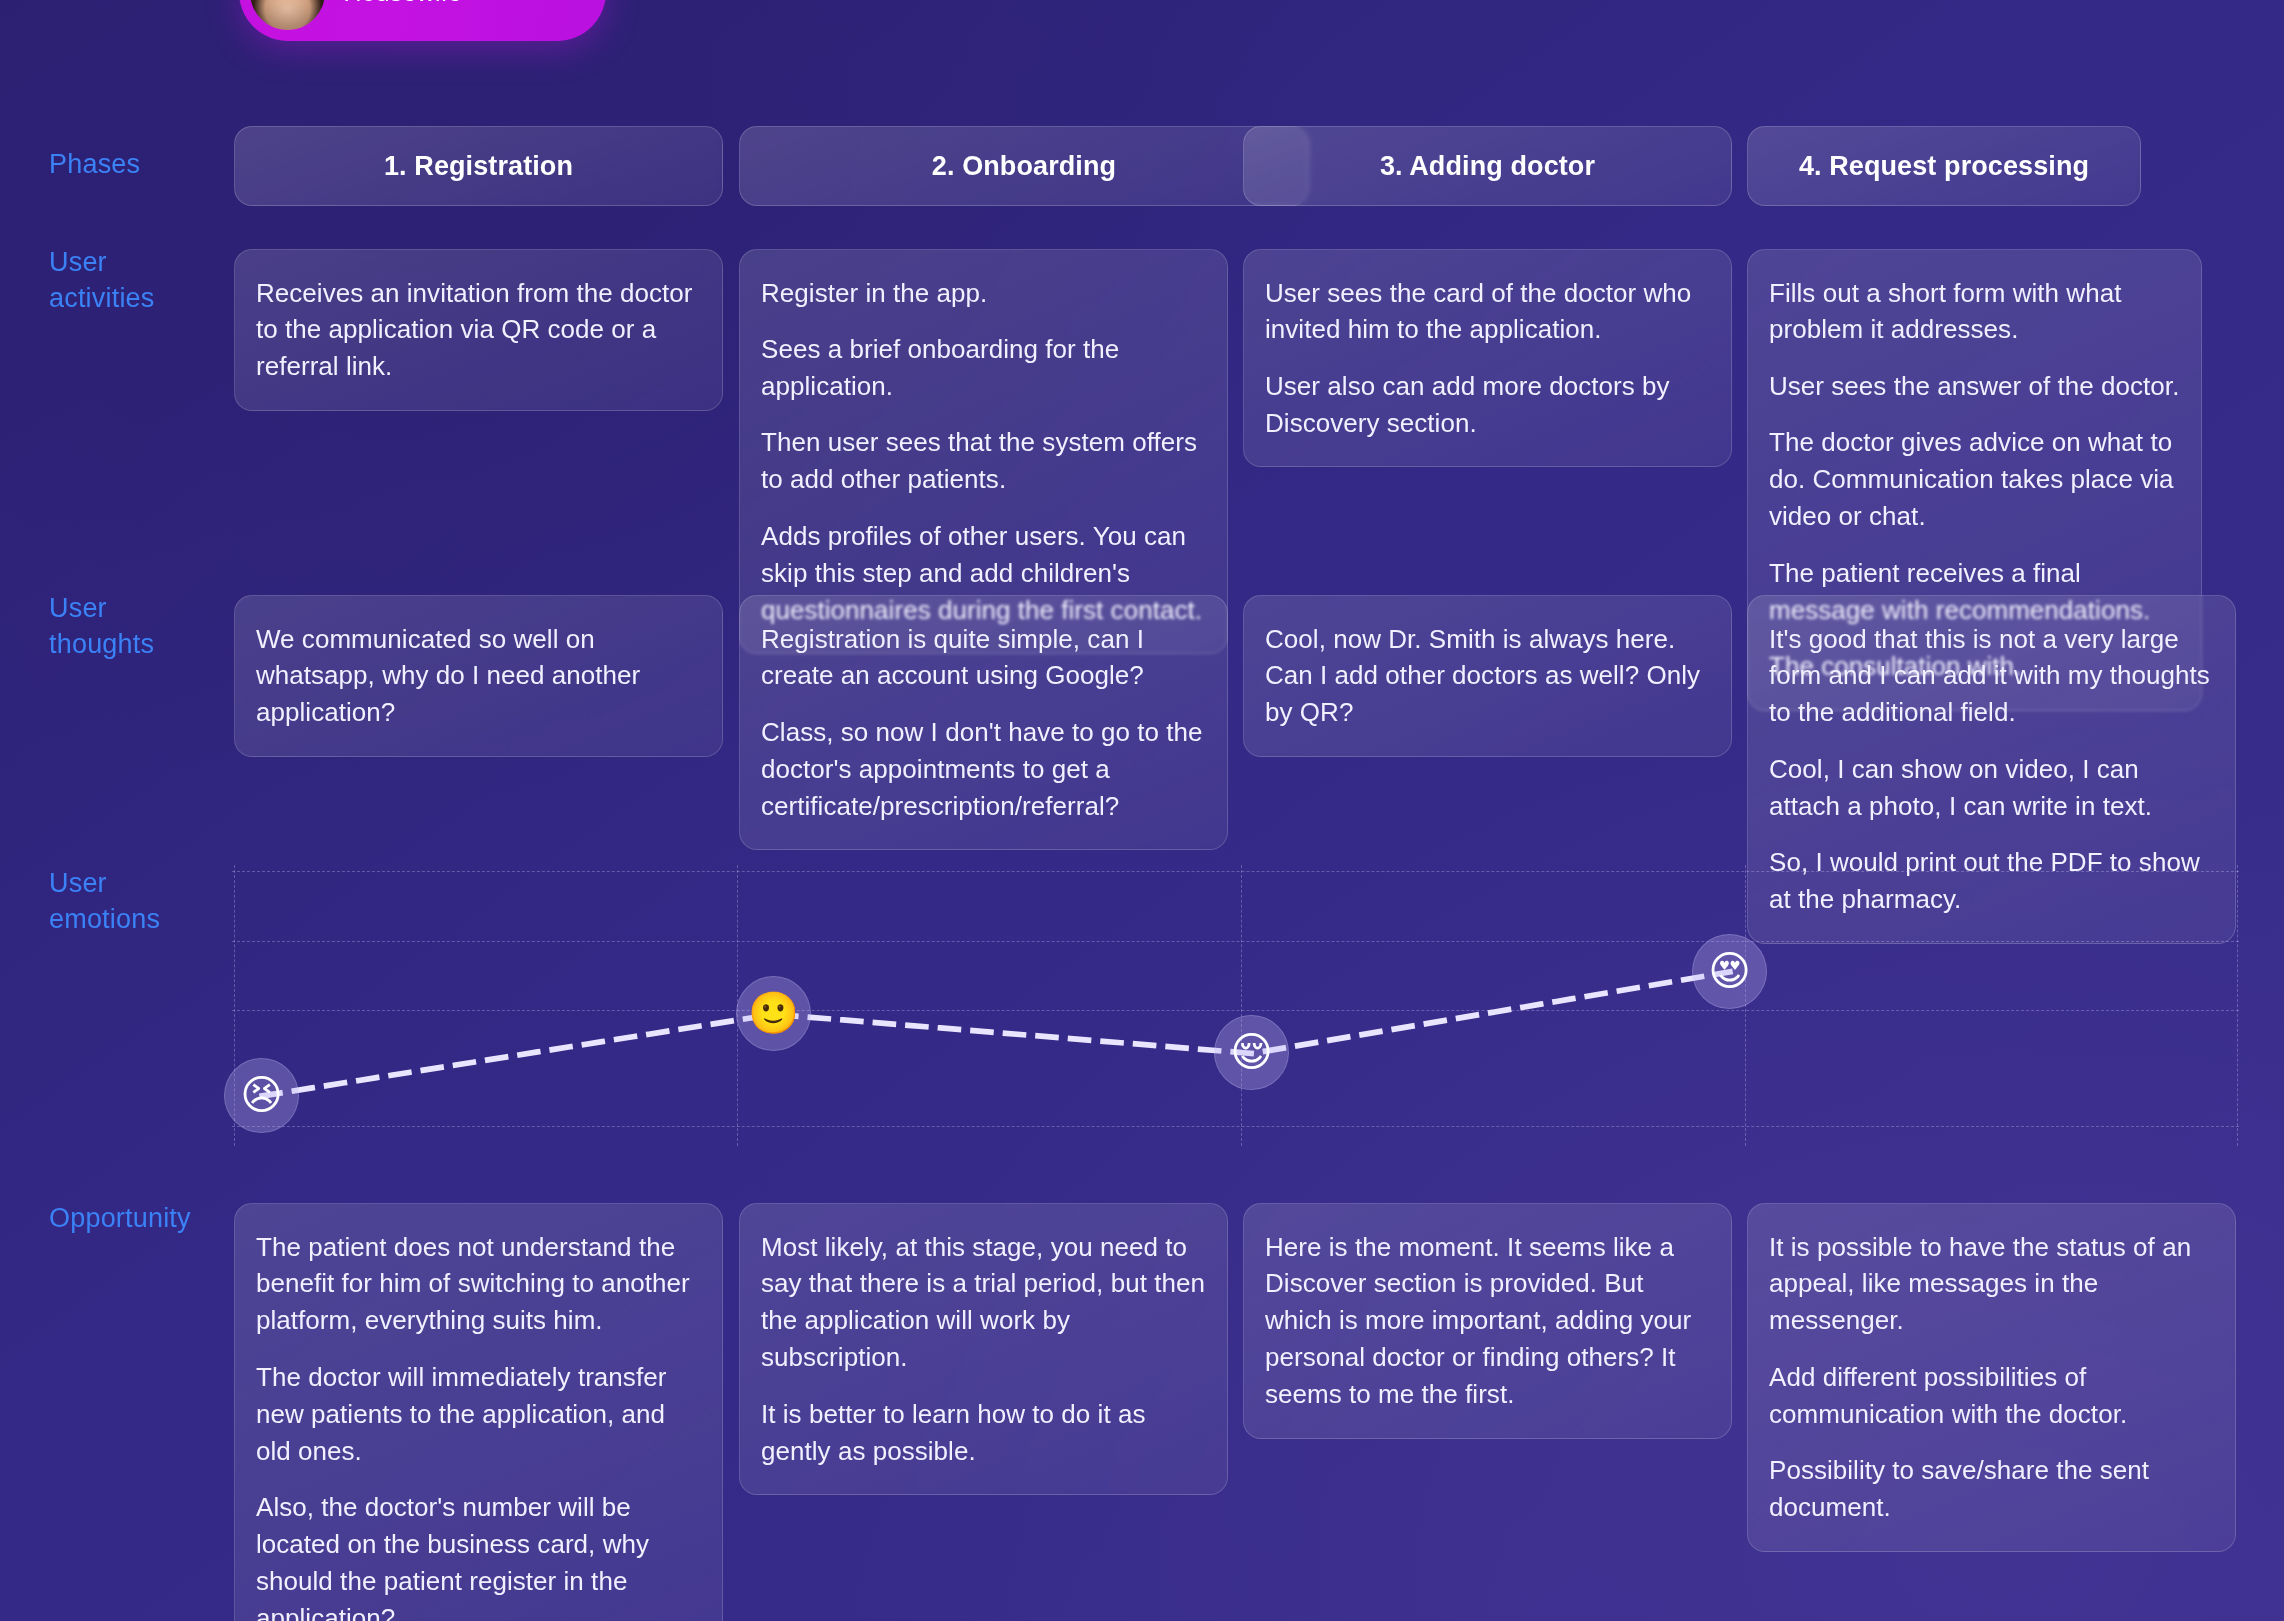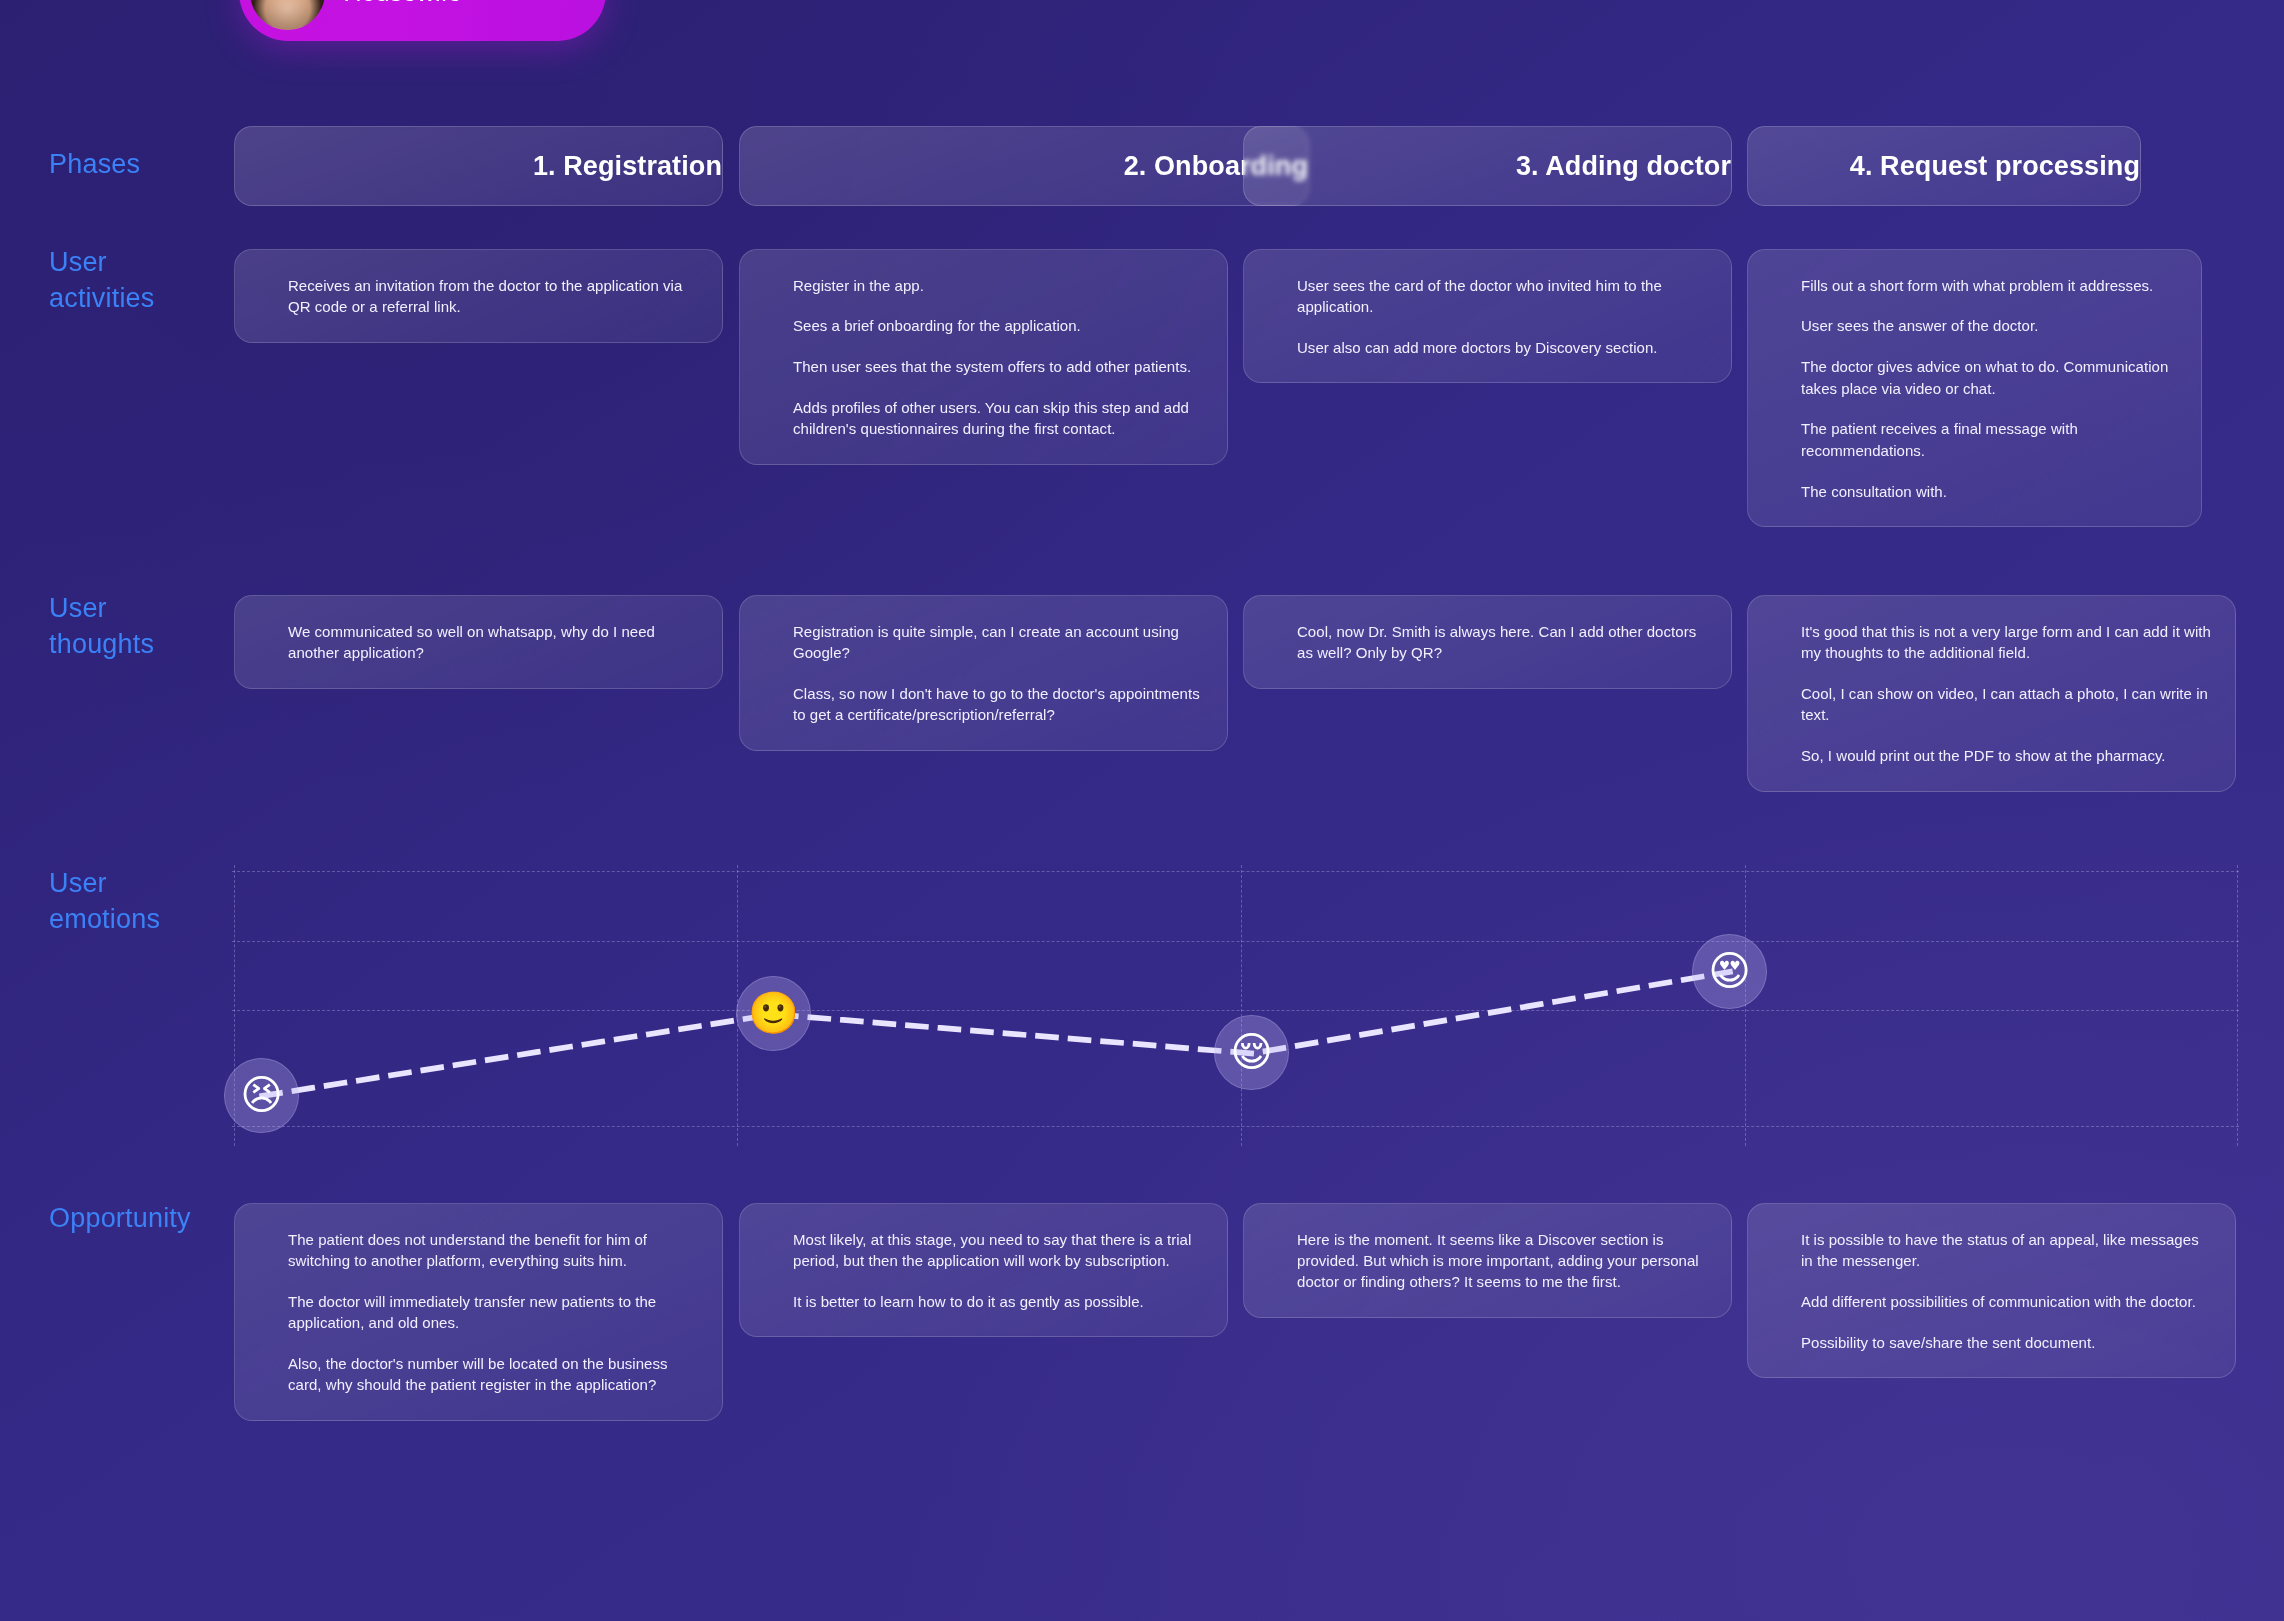--- a/index.html
+++ b/index.html
@@ -73,46 +73,45 @@
 
   
   .phase-card {
     position: absolute;
     height: 80px;
     border-radius: 18px;
     background: linear-gradient(160deg, rgba(255,255,255,0.155) 0%, rgba(255,255,255,0.075) 100%);
     border: 0.8px solid rgba(255,255,255,0.18);
     display: flex;
     align-items: center;
-    justify-content: flex-end;
+    justify-content: center;
     backdrop-filter: blur(2.4px);
   }
   .phase-card span {
     font-size: 27px;
     font-weight: 700;
     color: #ffffff;
     letter-spacing: 0.1px;
   }
 
   
   .card {
     position: absolute;
     border-radius: 18px;
     background: linear-gradient(158deg, rgba(255,255,255,0.135) 0%, rgba(255,255,255,0.062) 100%);
     border: 0.8px solid rgba(255,255,255,0.155);
     padding: 24.5px 21px 24.5px 21px;
     backdrop-filter: blur(1.6px);
   }
   .card p {
-    font-size: 15px;
+    font-size: 26px;
     line-height: 1.42;
     color: #f2f0ff;
     font-weight: 400;
     letter-spacing: 0.04px;
-    margin-left: 32px;
   }
   .card p + p { margin-top: 19.6px; }
 
   
   .emotions-chart {
     position: absolute;
     left: 232px;
     top: 865px;
     width: 2007px;
     height: 281px;

